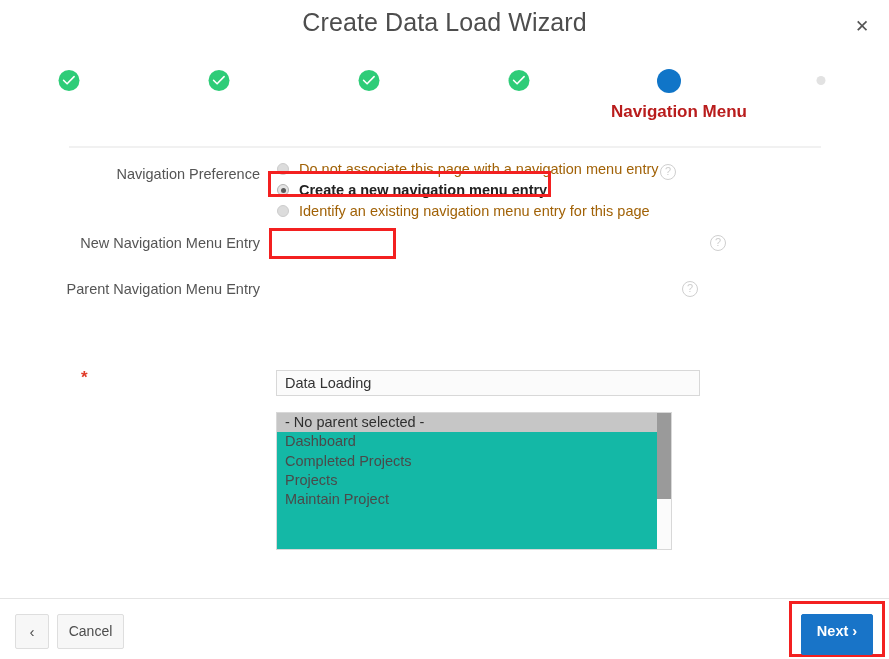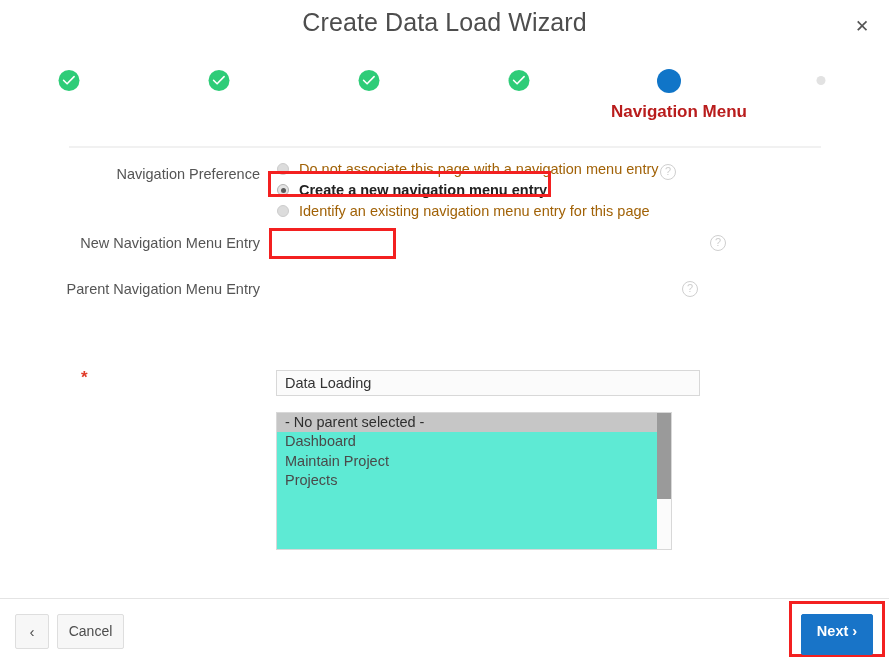--- a/index.html
+++ b/index.html
@@ -173,21 +173,21 @@
     color: #333333;
     padding: 8px 8px;
     outline: none;
   }
 
   
   .listbox {
     position: absolute;
     left: 276px; top: 272px;
     width: 396px; height: 138px;
-    background: #5eead4;
+    background: #14b8a6;
     border: 1px solid #d8d8d8;
     box-sizing: border-box;
     overflow: hidden;
   }
   .lb-item {
     height: 19.3px;
     line-height: 19.3px;
     font-size: 14.5px;
     color: #4a4a4a;
     padding-left: 8px;
@@ -350,22 +350,23 @@
   <div class="req-star">*</div>
   <div class="field-label" style="left:60px; top:95px; width:200px;">New Navigation Menu Entry</div>
   <input class="text-field" type="text" value="Data Loading" style="">
   <div class="help-icon" style="left:710px; top:95px;">?</div>
 
   <div class="field-label" style="left:40px; top:141px; width:220px;">Parent Navigation Menu Entry</div>
 
   <div class="listbox">
     <div class="lb-item selected">- No parent selected -</div>
     <div class="lb-item">Dashboard</div>
+    <div class="lb-item">Completed Projects</div>
+    <div class="lb-item">Projects</div>
     <div class="lb-item">Maintain Project</div>
-    <div class="lb-item">Projects</div>
     <div class="lb-scroll-track">
       <div class="lb-scroll-thumb"></div>
     </div>
   </div>
 
   <div class="help-icon" style="left:682px; top:141px;">?</div>
 </div>
 
 <div class="hl" style="left:268px; top:171px; width:283px; height:26px;"></div>
 <div class="hl" style="left:269px; top:228px; width:127px; height:31px;"></div>

